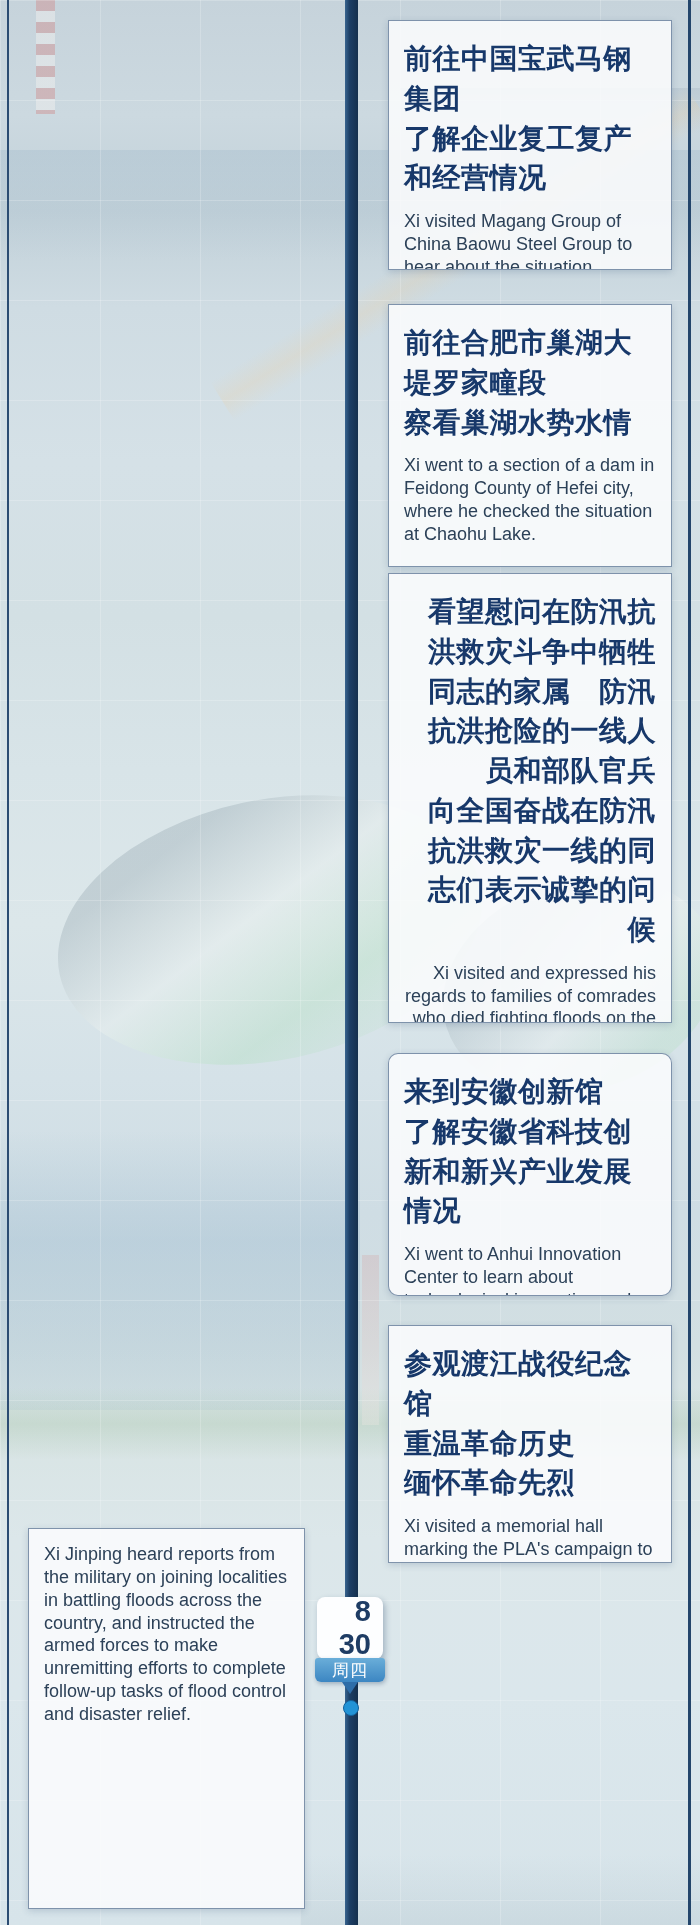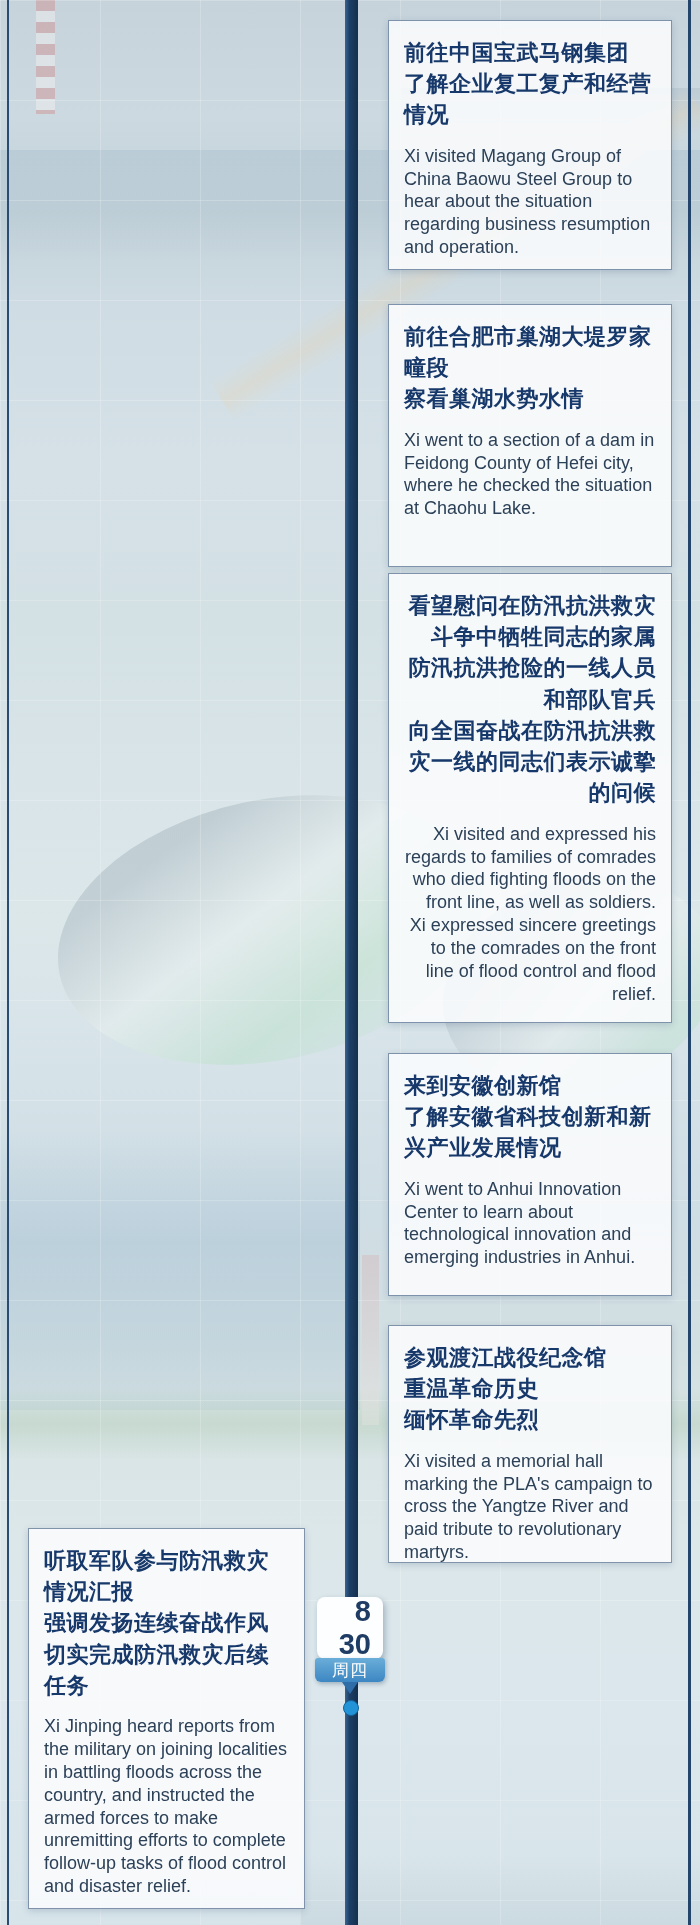--- a/index.html
+++ b/index.html
@@ -48,27 +48,27 @@
   
   .frame-line{top:0;width:2px;height:1925px;background:#2b4c72;z-index:2;}
   .frame-left{left:7px;}
   .frame-right{left:688px;width:3px;background:#23456b;}
   .timeline-bar{left:345px;top:0;width:13px;height:1925px;z-index:2;
     background:linear-gradient(90deg,#38648f 0,#1d3f66 35%,#15304e 100%);}
 
   
   .card{background:rgba(250,252,253,.88);border:1.5px solid rgba(47,78,118,.6);
     box-shadow:0 2px 7px rgba(40,70,110,.20);padding:14px 15px;z-index:3;overflow:hidden;}
-  .cn{font-family:Liberation Mono, monospace;font-size:22px;line-height:1.42;
+  .cn{font-family:Liberation Serif, serif;font-size:28px;line-height:1.42;
     font-weight:700;color:#17386a;letter-spacing:.5px;white-space:pre-line;margin:4px 0 12px 0;}
   .en{font-size:18px;line-height:1.27;color:#2c4158;white-space:pre-line;}
   .card1{left:388px;top:20px;width:284px;height:250px;}
   .card2{left:388px;top:304px;width:284px;height:263px;}
   .card3{left:388px;top:573px;width:284px;height:450px;text-align:right;}
-  .card4{left:388px;top:1053px;width:284px;height:243px;}
+  .card4{left:388px;top:1053px;width:284px;height:243px;border-radius:10px;}
   .card5{left:388px;top:1325px;width:284px;height:238px;}
   .card6{left:28px;top:1528px;width:277px;height:381px;}
 
   
   .date-box{left:317px;top:1597px;width:66px;height:62px;background:#fdfeff;z-index:4;
     border-radius:8px;box-shadow:2px 3px 6px rgba(20,50,90,.30);
     display:flex;flex-direction:column;justify-content:center;padding:2px 8px;}
   .date-num{font-size:29px;font-weight:700;color:#1e3c64;line-height:1;text-align:right;padding-right:4px;}
   .date-divider{height:3px;background:#1e3c64;margin:2px 0;border-radius:2px;}
   .weekday-ribbon{left:315px;top:1658px;width:70px;height:24px;z-index:4;
@@ -127,23 +127,20 @@
   </div>
 
   <div class="abs card card5">
     <div class="cn">参观渡江战役纪念馆
 重温革命历史
 缅怀革命先烈</div>
     <div class="en">Xi visited a memorial hall marking the PLA's campaign to cross the Yangtze River and paid tribute to revolutionary martyrs.</div>
   </div>
 
   <div class="abs card card6">
-    <div class="cn">听取军队参与防汛救灾情况汇报
-强调发扬连续奋战作风
-切实完成防汛救灾后续任务</div>
     <div class="en">Xi Jinping heard reports from the military on joining localities in battling floods across the country, and instructed the armed forces to make unremitting efforts to complete follow-up tasks of flood control and disaster relief.</div>
   </div>
 
   <div class="abs date-box">
     <div class="date-num">8</div>
     <div class="date-divider"></div>
     <div class="date-num">30</div>
   </div>
   <div class="abs weekday-ribbon">周四</div>
   <div class="abs weekday-pointer"></div>

